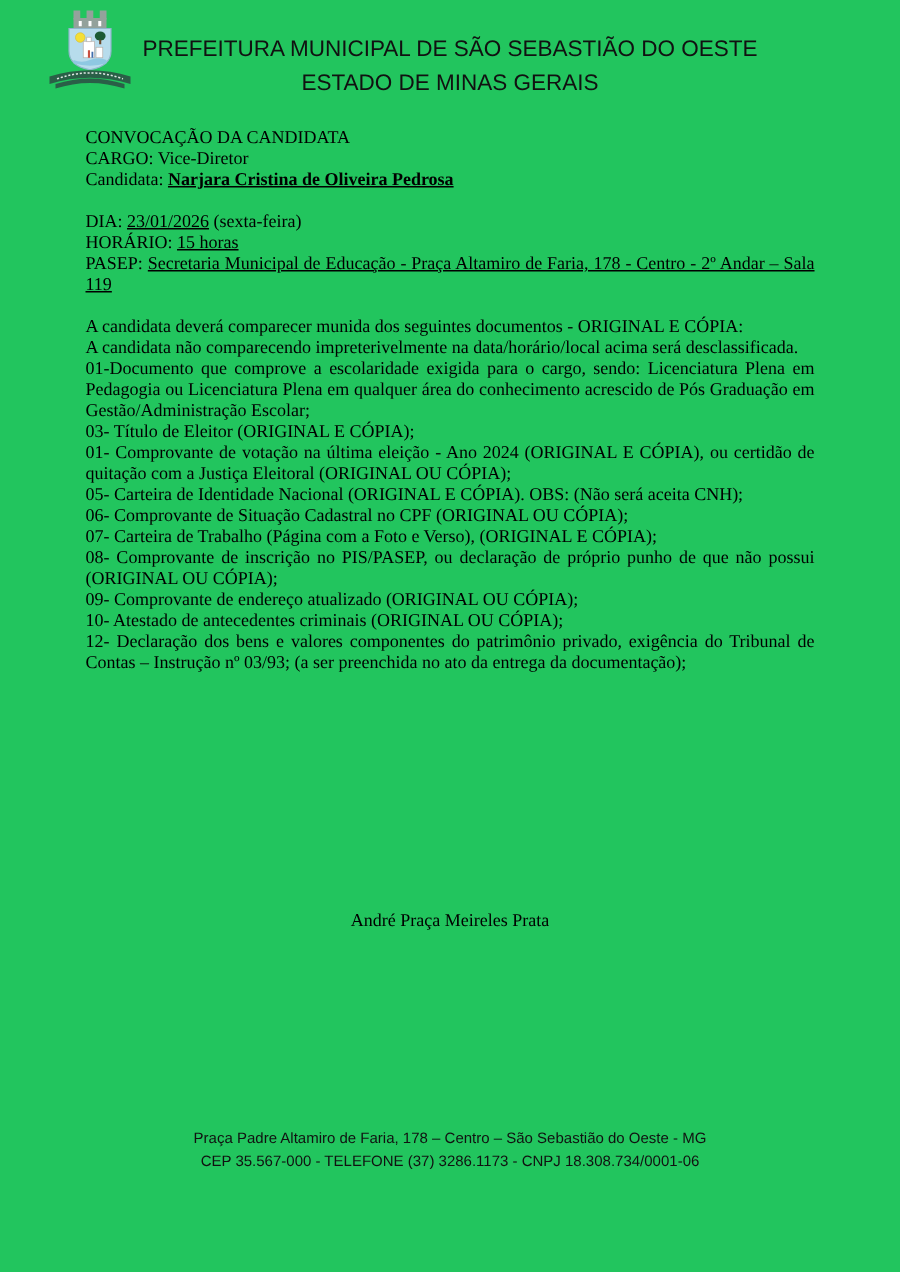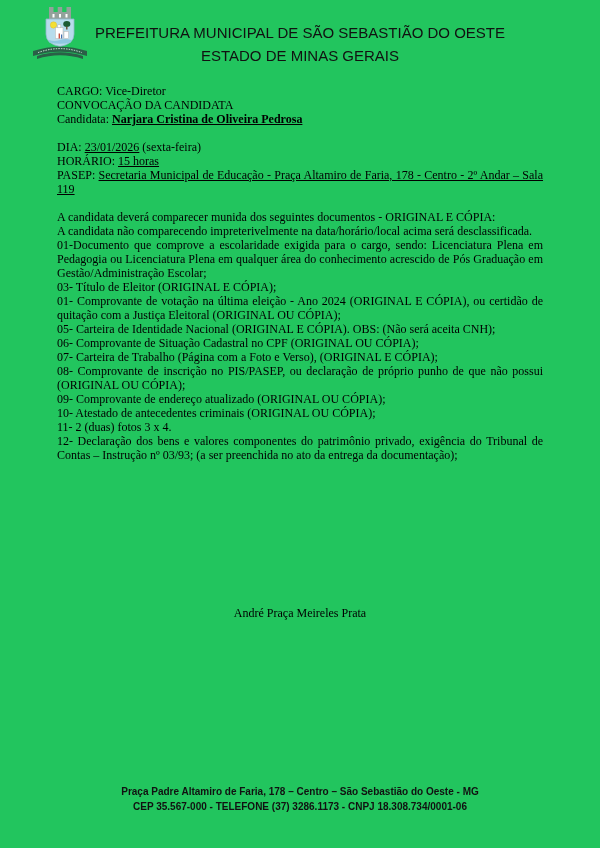--- a/index.html
+++ b/index.html
@@ -59,26 +59,26 @@
     left: 0;
     width: 100%;
     text-align: center;
     font-size: 12px;
     line-height: 14px;
   }
   .signature p { margin: 0; }
   
   .footer {
     position: absolute;
-    top: 784px;
+    top: 752px;
     left: 0;
     width: 100%;
     text-align: center;
     font-family: "Liberation Sans", sans-serif;
-    font-weight: bold;
+    font-weight: normal;
     font-size: 10px;
     line-height: 15px;
     color: #111111;
   }
   .footer p { margin: 0; }
 </style>
 </head>
 <body>
 
 <div class="page">
@@ -117,22 +117,22 @@
     </svg>
   </div>
 
   <div class="header-title">
     <div>PREFEITURA MUNICIPAL DE SÃO SEBASTIÃO DO OESTE</div>
     <div>ESTADO DE MINAS GERAIS</div>
   </div>
 
   <div class="content">
 
+    <p>CONVOCAÇÃO DA CANDIDATA</p>
     <p><span>CARGO: </span><span>Vice-Diretor</span></p>
-    <p>CONVOCAÇÃO DA CANDIDATA</p>
     <p><span>Candidata: </span><span class="name">Narjara Cristina de Oliveira Pedrosa</span></p>
 
     <div class="gap"></div>
 
     <p><span>DIA: </span><span class="ul">23/01/2026</span><span> (sexta-feira)</span></p>
     <p><span>HORÁRIO: </span><span class="ul">15 horas</span></p>
     <p><span>PASEP: </span><span class="ul">Secretaria Municipal de Educação - Praça Altamiro de Faria, 178 - Centro - 2º Andar – Sala 119</span></p>
 
     <div class="gap"></div>
 
@@ -142,21 +142,20 @@
     <div>
         <p class="doc-item">01-Documento que comprove a escolaridade exigida para o cargo, sendo: Licenciatura Plena em Pedagogia ou Licenciatura Plena em qualquer área do conhecimento acrescido de Pós Graduação em Gestão/Administração Escolar;</p>
         <p class="doc-item">03- Título de Eleitor (ORIGINAL E CÓPIA);</p>
         <p class="doc-item">01- Comprovante de votação na última eleição - Ano 2024 (ORIGINAL E CÓPIA), ou certidão de quitação com a Justiça Eleitoral (ORIGINAL OU CÓPIA);</p>
         <p class="doc-item">05- Carteira de Identidade Nacional (ORIGINAL E CÓPIA). OBS: (Não será aceita CNH);</p>
         <p class="doc-item">06- Comprovante de Situação Cadastral no CPF (ORIGINAL OU CÓPIA);</p>
         <p class="doc-item">07- Carteira de Trabalho (Página com a Foto e Verso), (ORIGINAL E CÓPIA);</p>
         <p class="doc-item">08- Comprovante de inscrição no PIS/PASEP, ou declaração de próprio punho de que não possui (ORIGINAL OU CÓPIA);</p>
         <p class="doc-item">09- Comprovante de endereço atualizado (ORIGINAL OU CÓPIA);</p>
         <p class="doc-item">10- Atestado de antecedentes criminais (ORIGINAL OU CÓPIA);</p>
-        <p class="doc-item">11- 2 (duas) fotos 3 x 4.</p>
         <p class="doc-item">12- Declaração dos bens e valores componentes do patrimônio privado, exigência do Tribunal de Contas – Instrução nº 03/93; (a ser preenchida no ato da entrega da documentação);</p>
       </div>
 
   </div>
 
   <div class="signature">
     <p>André Praça Meireles Prata</p>
   </div>
 
   <div class="footer">

